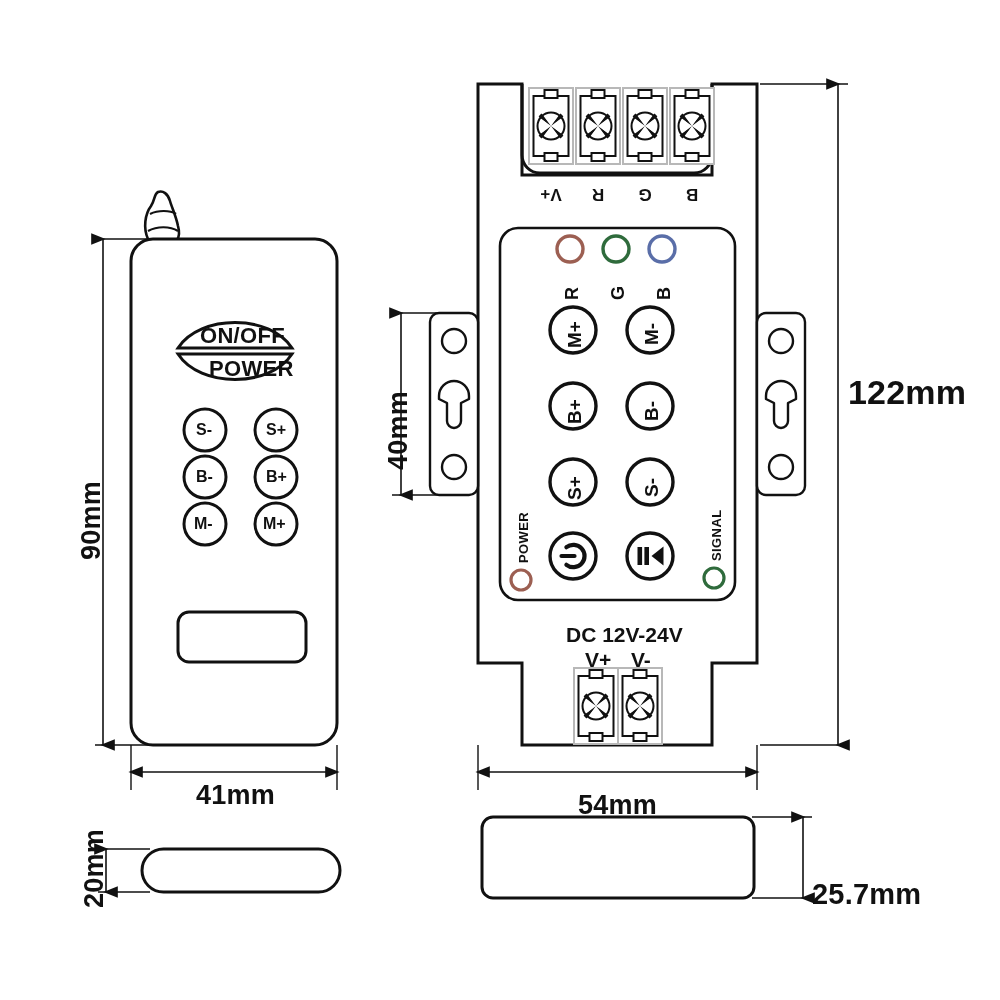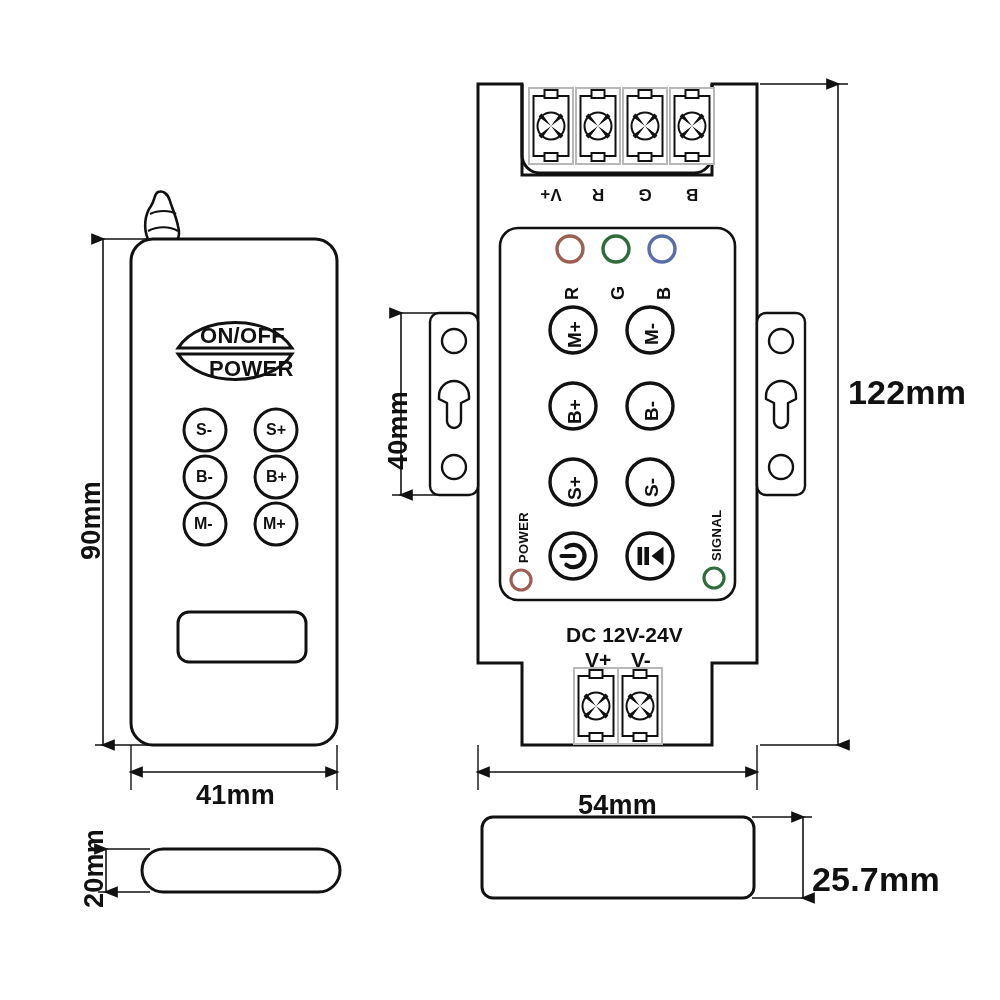--- a/index.html
+++ b/index.html
@@ -325,15 +325,15 @@
   <div class="lbl status-lbl rot90ccw" style="left:517px; top:563px;">POWER</div>
   <div class="lbl status-lbl rot90ccw" style="left:710px; top:561px;">SIGNAL</div>
 
   <div class="lbl dc-lbl" style="left:566px; top:624px;">DC  12V-24V</div>
   <div class="lbl vpm-lbl" style="left:585px; top:649px;">V+</div>
   <div class="lbl vpm-lbl" style="left:631px; top:649px;">V-</div>
 
   <div class="lbl dim dim-v" style="left:385px; top:470px;">40mm</div>
   <div class="lbl dim" style="left:848px; top:375px; font-size:34px;">122mm</div>
   <div class="lbl dim" style="left:578px; top:782px;margin-top:10px;">54mm</div>
-  <div class="lbl dim" style="left:812px; top:862px; font-size:34px;">25.7mm</div>
+  <div class="lbl dim" style="left:812px; top:880px; font-size:29px;">25.7mm</div>
 
 </div>
 
 </body></html>

